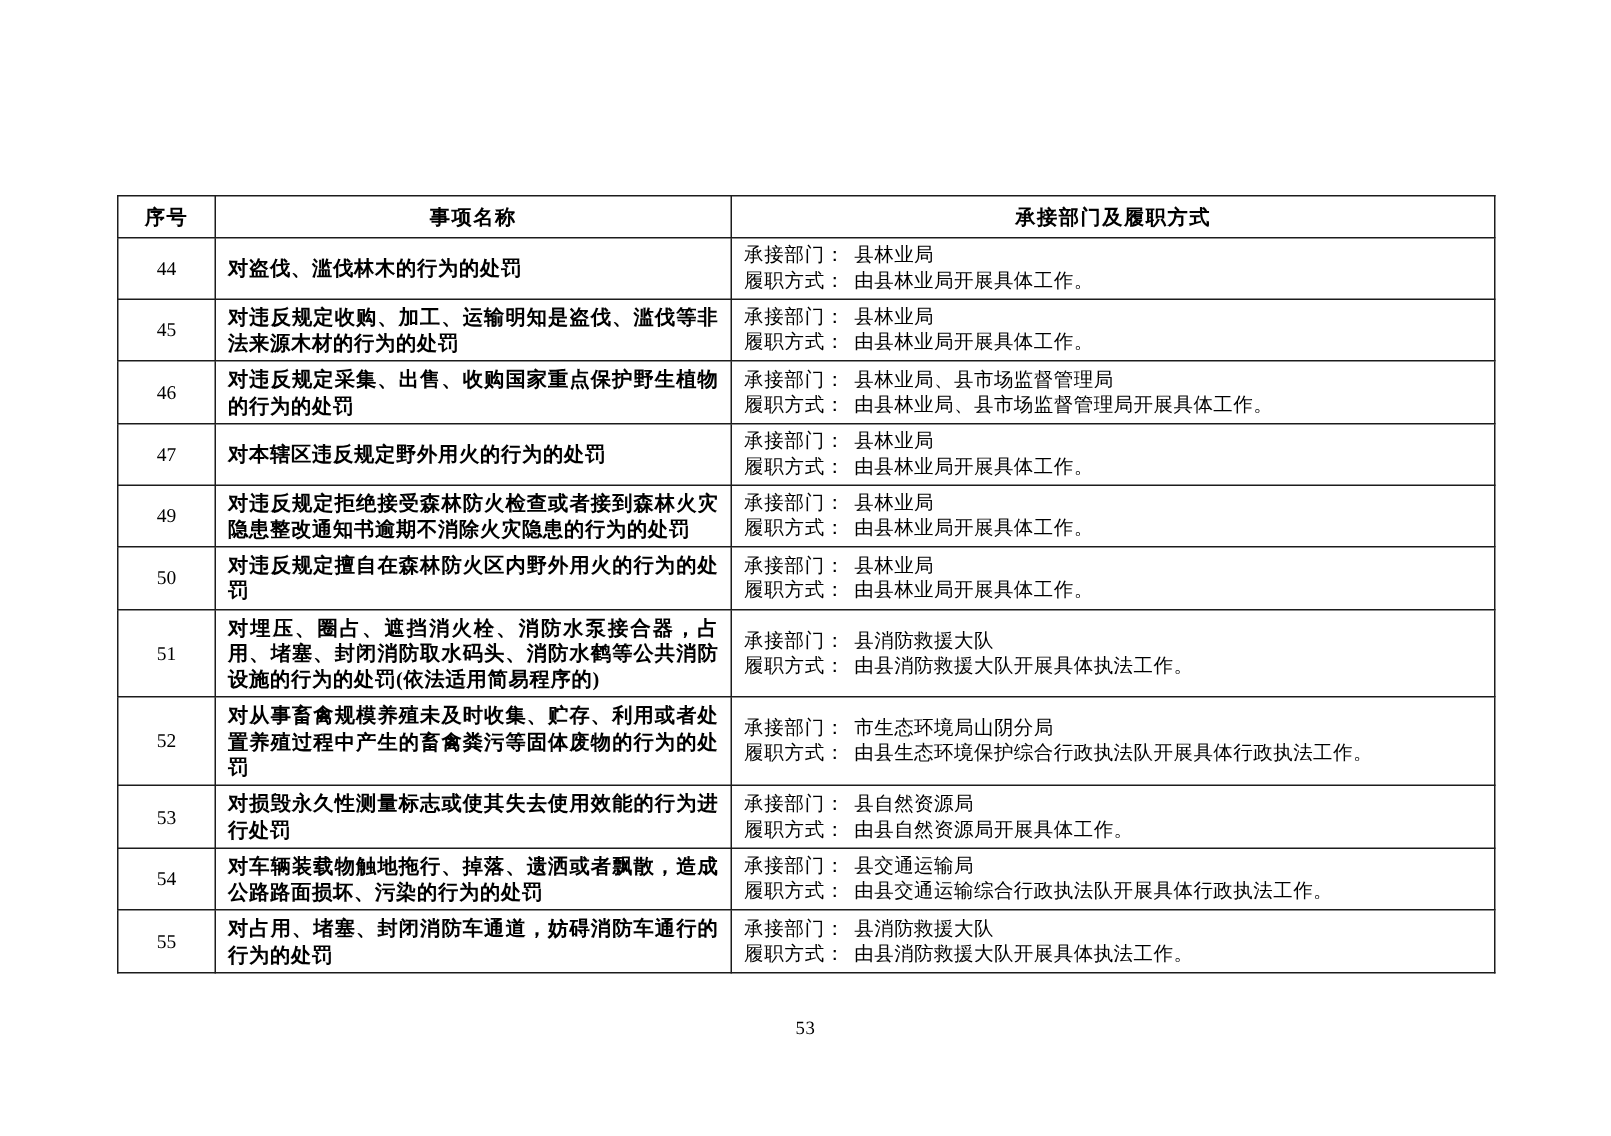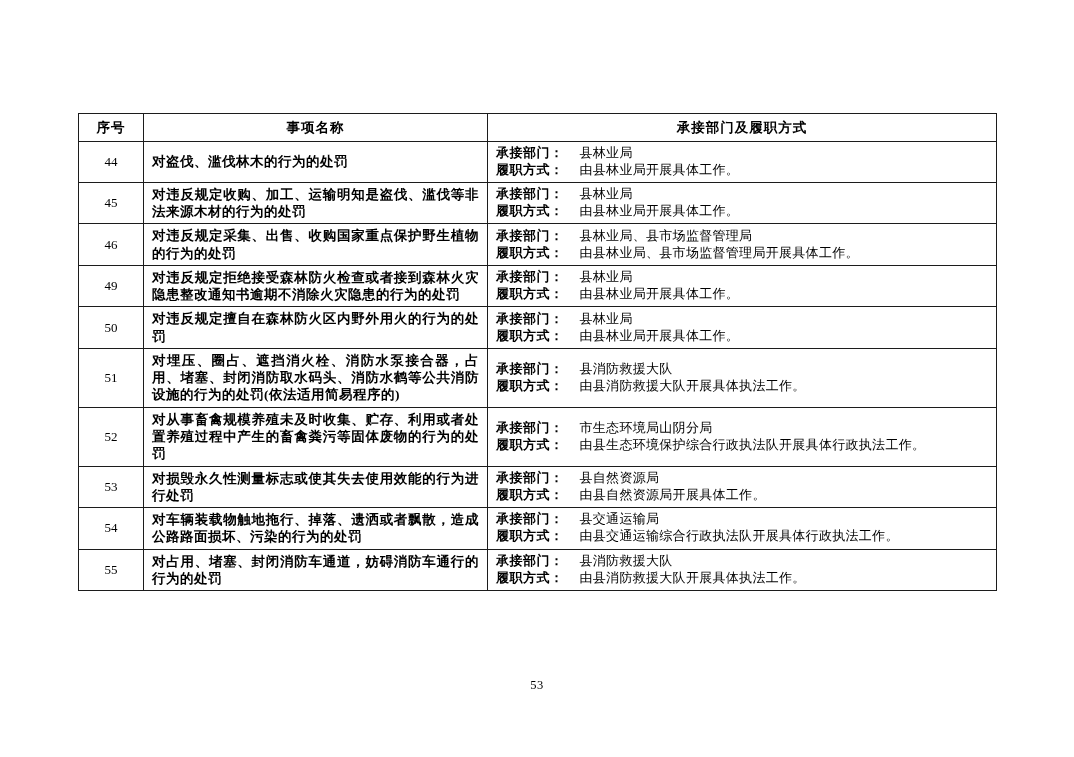--- a/index.html
+++ b/index.html
@@ -13,21 +13,21 @@
     color: #000000;
   }
   .doc-page {
     position: absolute;
     inset: 0;
     background: #ffffff;
   }
   table.doc-table {
     position: absolute;
     left: 78px;
-    top: 113px;
+    top: 130px;
     width: 918px;
     border-collapse: collapse;
     table-layout: fixed;
   }
   .doc-table th, .doc-table td {
     border: 1px solid #1c1c1c;
     vertical-align: middle;
   }
   .doc-table th {
     font-weight: bold;
@@ -55,22 +55,22 @@
     font-weight: bold;
   }
   td.cell-dept {
     padding: 3px 8px;
     font-size: 13px;
     line-height: 1.3;
     letter-spacing: 0.3px;
   }
   .dept-line { white-space: nowrap; }
   .bold-label {
-    font-weight: bold;
-    margin-right: 16px;
+    font-weight: normal;
+    margin-right: 6px;
     letter-spacing: 0.5px;
   }
   .page-number {
     position: absolute;
     top: 678px;
     left: 0;
     width: 100%;
     text-align: center;
     font-size: 12.5px;
     letter-spacing: 0.5px;
@@ -125,20 +125,32 @@
     <td class="cell-dept">
       <div class="dept-line">
         <span class="bold-label">承接部门：</span><span>县林业局、县市场监督管理局</span>
       </div>
       <div class="dept-line">
         <span class="bold-label">履职方式：</span><span>由县林业局、县市场监督管理局开展具体工作。</span>
       </div>
     </td>
   </tr>
         <tr>
+    <td class="cell-no">47</td>
+    <td class="cell-item">对本辖区违反规定野外用火的行为的处罚</td>
+    <td class="cell-dept">
+      <div class="dept-line">
+        <span class="bold-label">承接部门：</span><span>县林业局</span>
+      </div>
+      <div class="dept-line">
+        <span class="bold-label">履职方式：</span><span>由县林业局开展具体工作。</span>
+      </div>
+    </td>
+  </tr>
+        <tr>
     <td class="cell-no">49</td>
     <td class="cell-item">对违反规定拒绝接受森林防火检查或者接到森林火灾隐患整改通知书逾期不消除火灾隐患的行为的处罚</td>
     <td class="cell-dept">
       <div class="dept-line">
         <span class="bold-label">承接部门：</span><span>县林业局</span>
       </div>
       <div class="dept-line">
         <span class="bold-label">履职方式：</span><span>由县林业局开展具体工作。</span>
       </div>
     </td>

